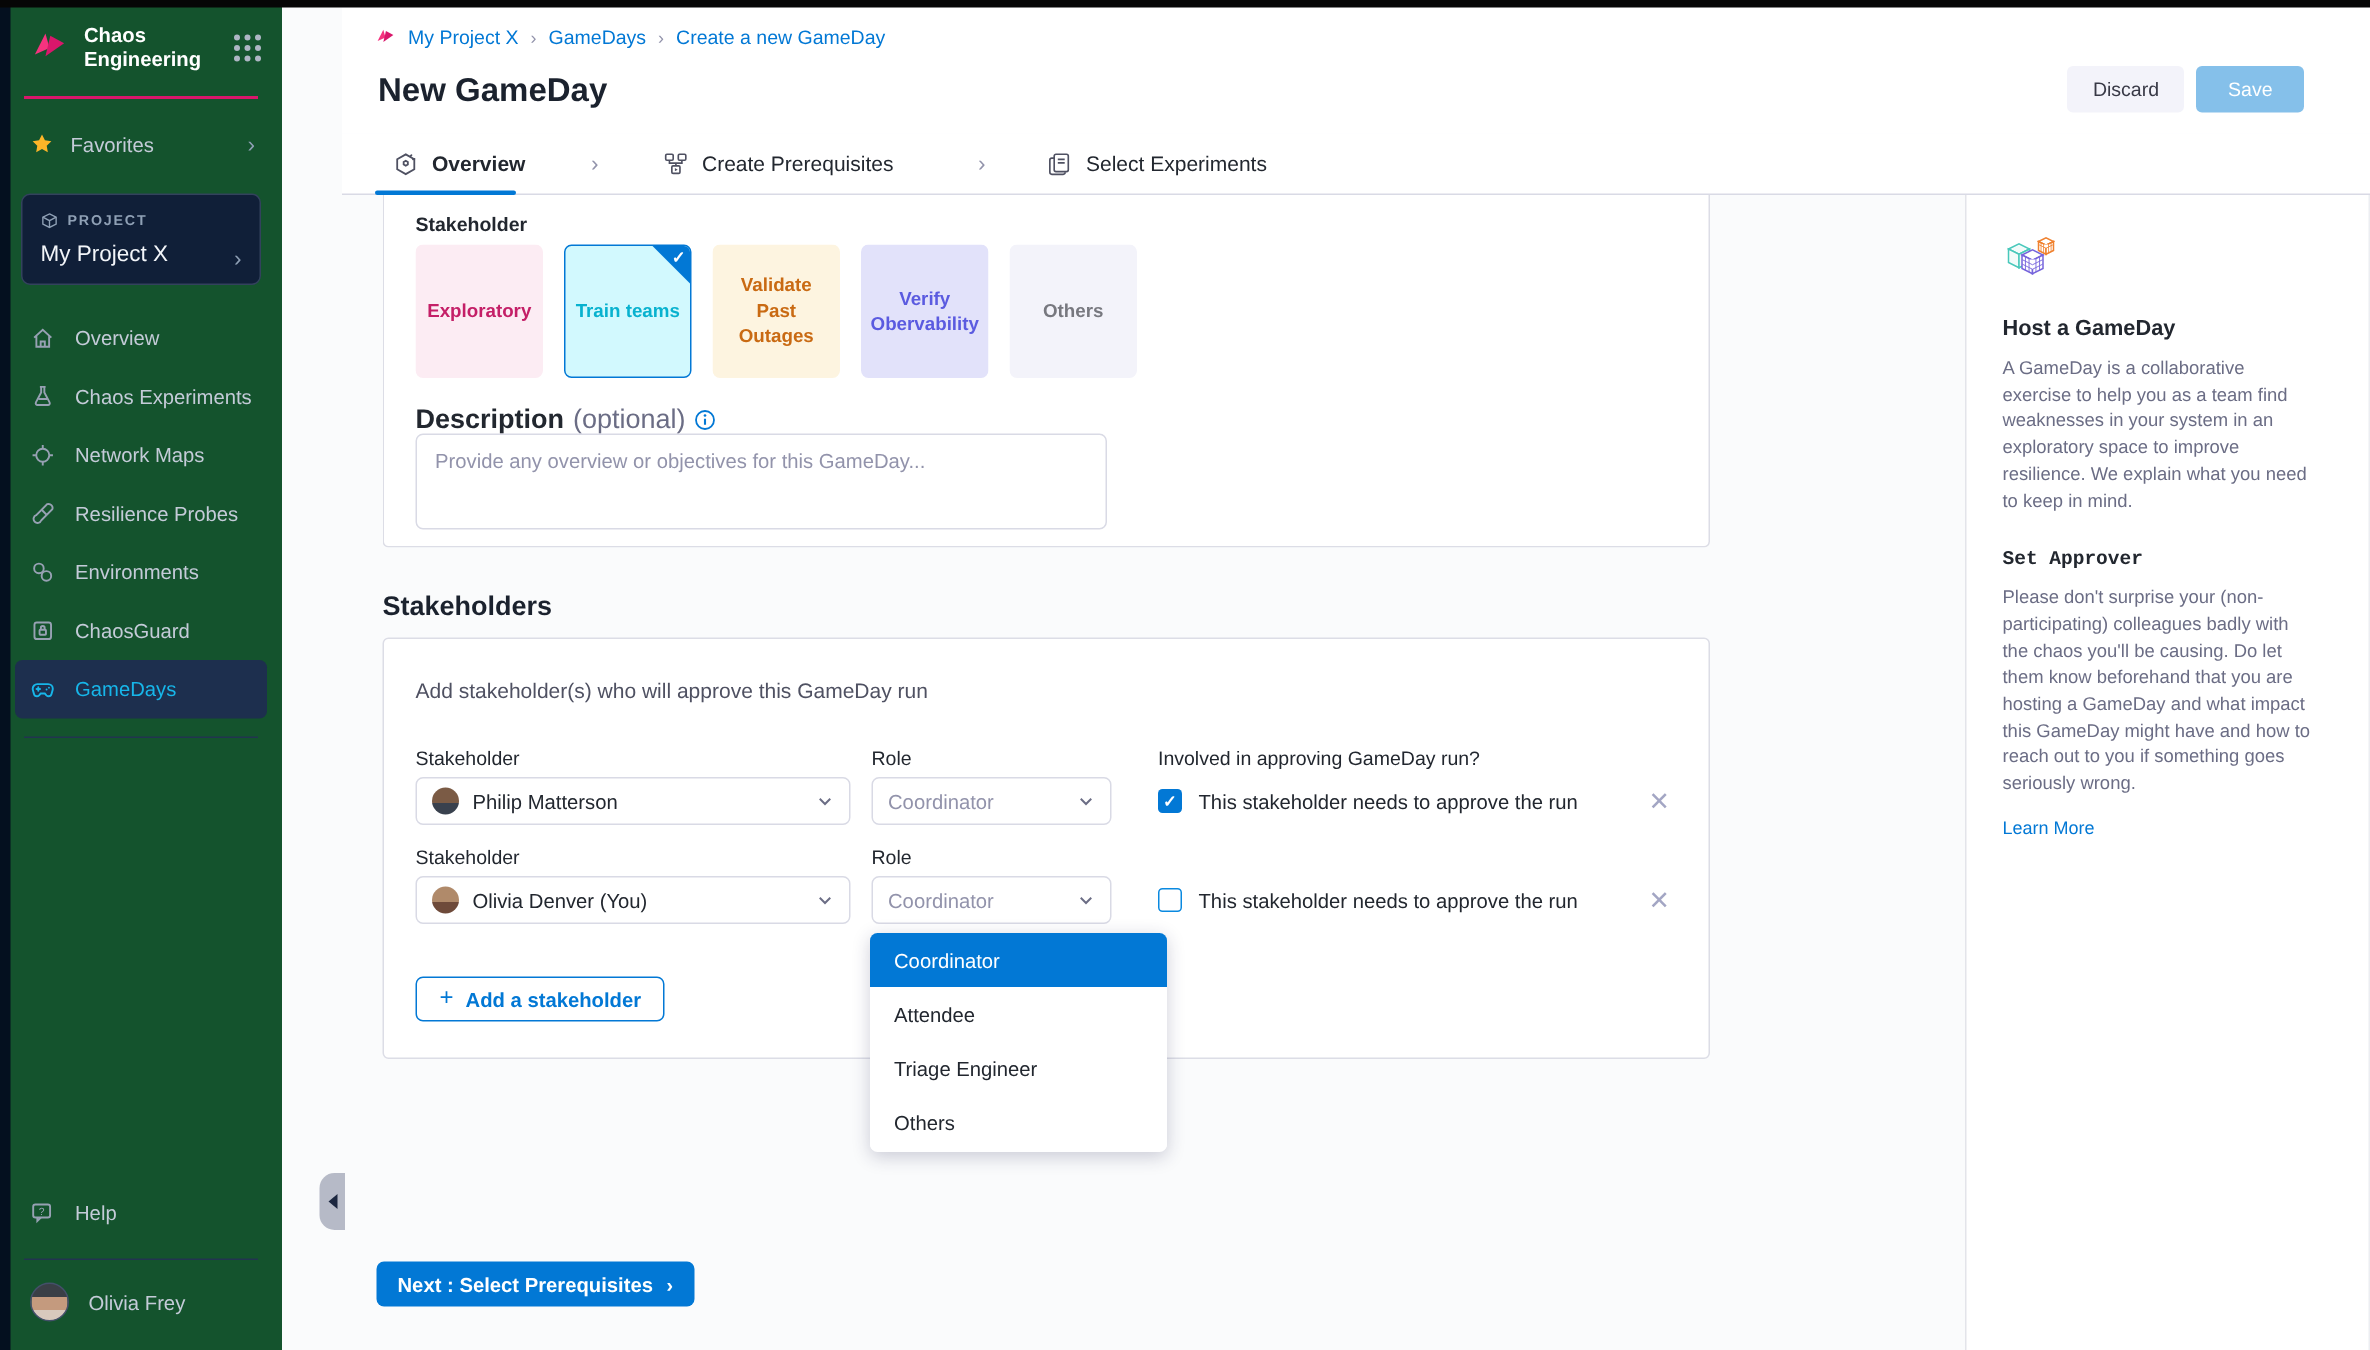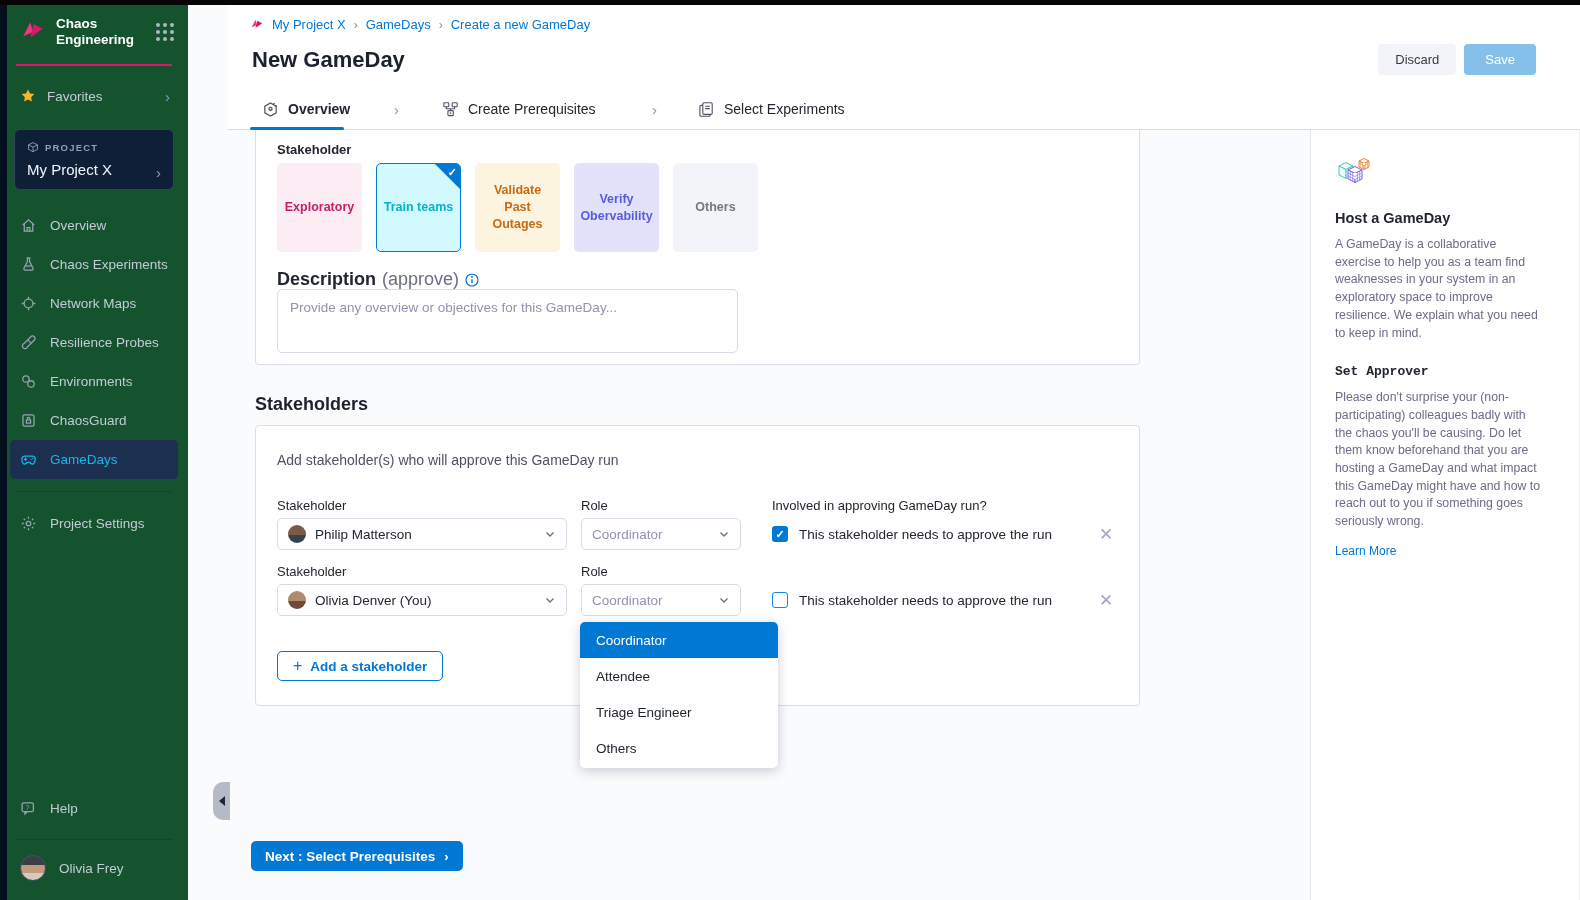--- a/index.html
+++ b/index.html
@@ -229,29 +229,20 @@
             <path d="M4.6 4.8h6.8c1.6 0 2.9 1.3 2.9 2.9 0 .3 0 .5-.1.8l-.7 2.5c-.2.8-1 1.4-1.8 1.4-.5 0-1-.2-1.4-.6l-1-1.1H6.7l-1 1.1c-.4.4-.9.6-1.4.6-.8 0-1.6-.6-1.8-1.4l-.7-2.5c-.1-.3-.1-.5-.1-.8 0-1.6 1.3-2.9 2.9-2.9z"></path>
             <path d="M5.2 6.7v2.2M4.1 7.8h2.2M10.4 8.2h.01M11.9 7h.01" stroke-linecap="round"></path>
           </svg>
       </span>
       <span>GameDays</span>
     </div>
   </div>
 
   <div class="side-sep"></div>
 
-  <div class="nav-item">
-    <span class="ni">
-      <svg width="17" height="17" viewBox="0 0 16 16" fill="none" stroke="currentColor" stroke-width="1.2">
-          <circle cx="8" cy="8" r="2.1"></circle>
-          <path d="M8 1.7v1.8M8 12.5v1.8M1.7 8h1.8M12.5 8h1.8M3.5 3.5l1.3 1.3M11.2 11.2l1.3 1.3M12.5 3.5l-1.3 1.3M4.8 11.2l-1.3 1.3"></path>
-        </svg>
-    </span>
-    <span>Project Settings</span>
-  </div>
 
   <div id="help-row">
     <div class="nav-item">
       <span class="ni">
         <svg width="17" height="17" viewBox="0 0 16 16" fill="none" stroke="currentColor" stroke-width="1.2">
             <rect x="2" y="2.8" width="10.6" height="8.2" rx="1.4"></rect>
             <path d="M4.6 11v2.2L6.8 11"></path>
             <text x="7.3" y="9.2" font-size="6.5" text-anchor="middle" fill="currentColor" stroke="none">?</text>
           </svg>
       </span>
@@ -347,21 +338,21 @@
       <div class="obj-card obj-verify">
         <span>Verify Obervability</span>
       </div>
       <div class="obj-card obj-others">
         <span>Others</span>
       </div>
     </div>
 
     <div class="desc-label-row">
       <span class="desc-label">Description</span>
-      <span class="desc-optional">(approve)</span>
+      <span class="desc-optional">(optional)</span>
       <svg width="14" height="14" viewBox="0 0 14 14">
         <circle cx="7" cy="7" r="6" fill="none" stroke="#0278d5" stroke-width="1.2"></circle>
         <path d="M7 6.2v4" stroke="#0278d5" stroke-width="1.4"></path>
         <circle cx="7" cy="4" r="0.9" fill="#0278d5"></circle>
       </svg>
     </div>
     <textarea id="desc-input" placeholder="Provide any overview or objectives for this GameDay..." style=""></textarea>
   </section>
 
   <h2 class="section-title">Stakeholders</h2>

